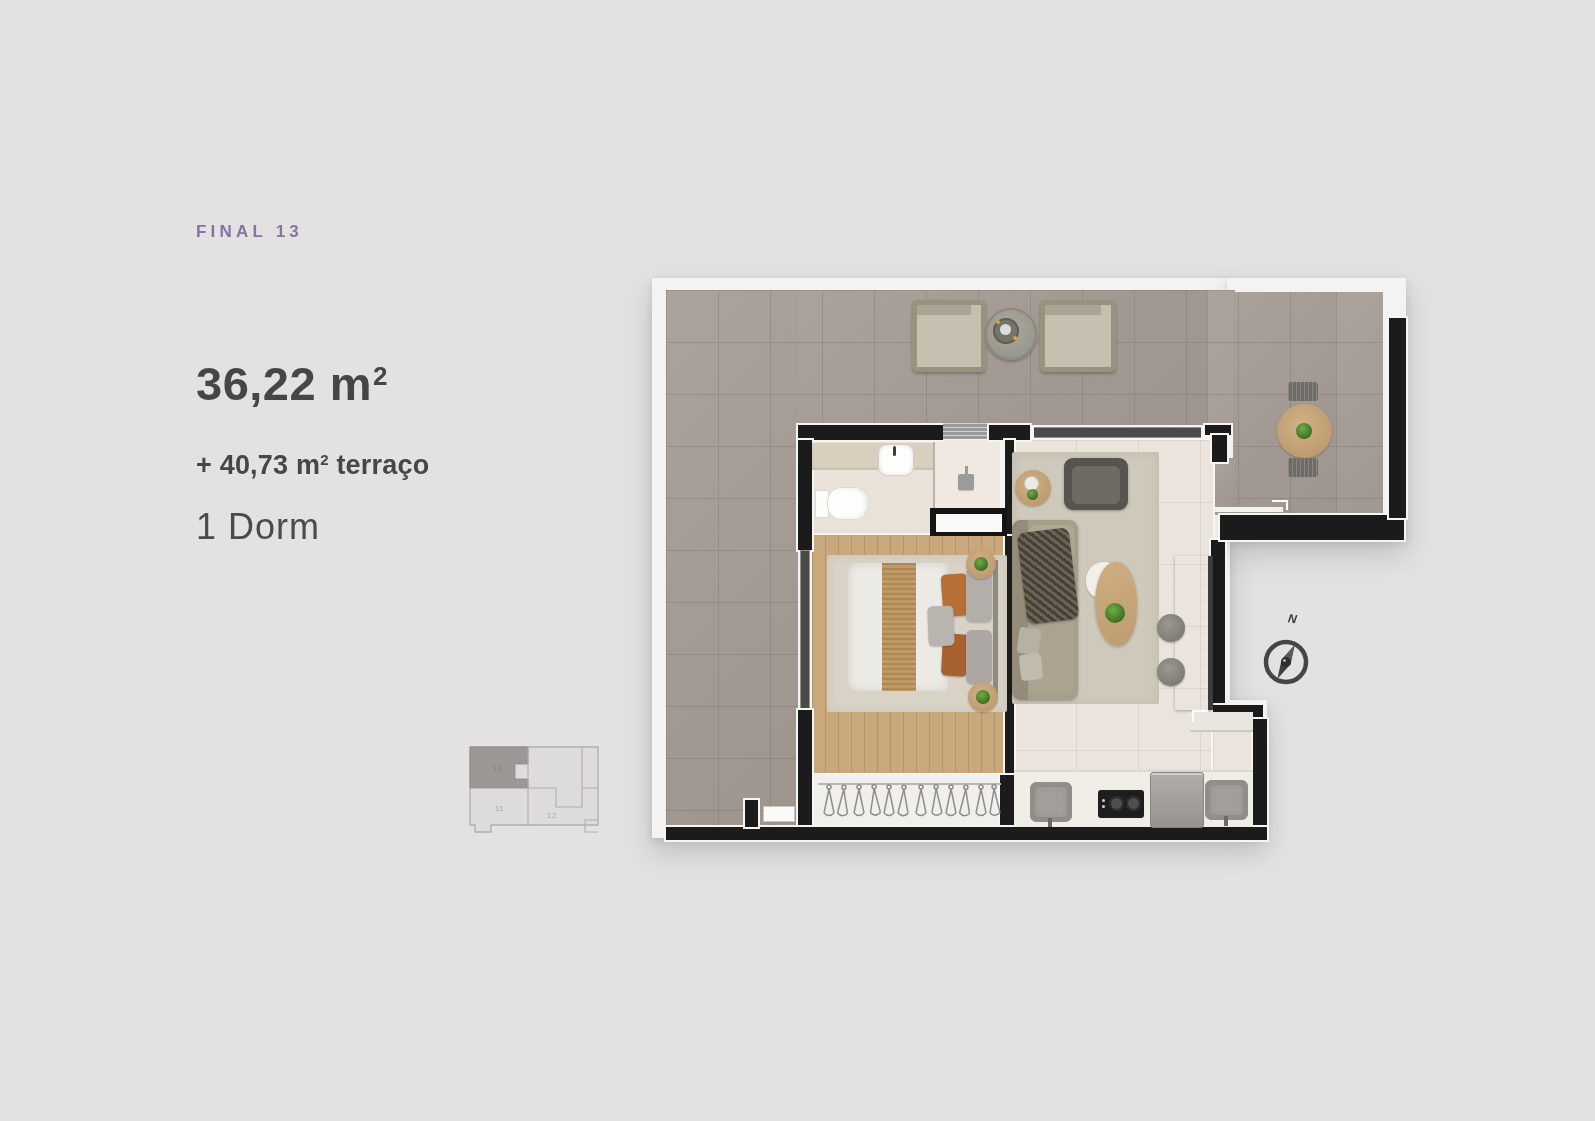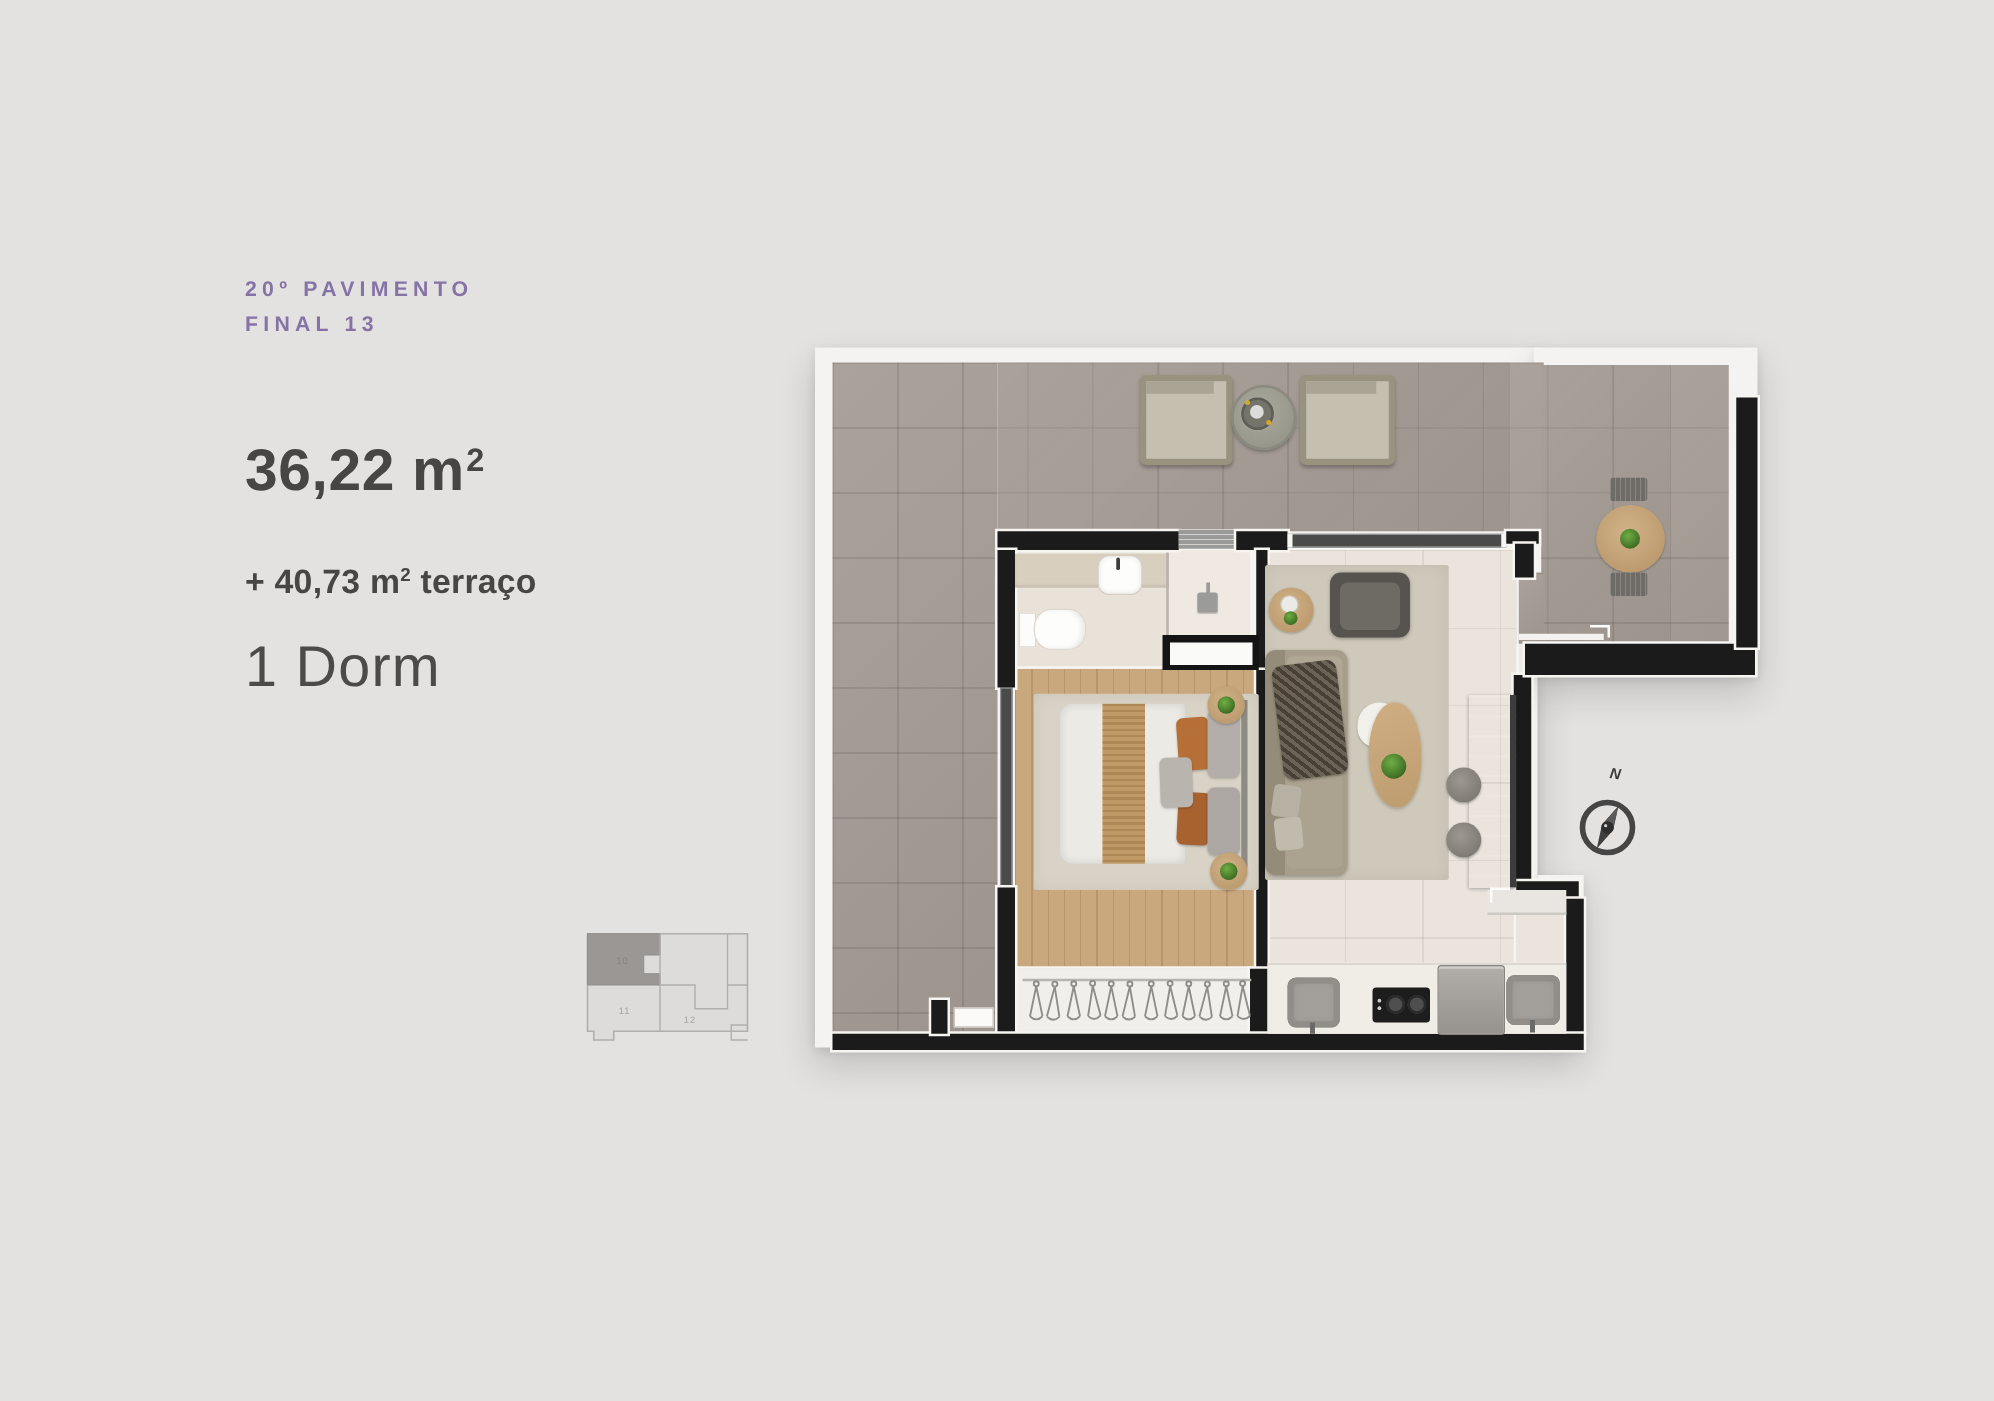--- a/index.html
+++ b/index.html
@@ -11,31 +11,31 @@
   .abs{position:absolute;}
 
   
   .info{left:196px;top:218px;width:420px;}
   .floor-label{
     color:#8573a6;font-weight:700;font-size:17px;line-height:28px;
     letter-spacing:4.2px;
   }
   .area-big{
     position:absolute;left:0;top:112px;width:420px;
-    color:#474645;font-weight:700;font-size:47px;line-height:72px;letter-spacing:0.5px;
+    color:#474645;font-weight:700;font-size:47px;line-height:88px;letter-spacing:0.5px;
   }
   .area-big sup{font-size:26px;position:relative;top:2px;left:1px;}
   .terrace-line{
     position:absolute;left:0;top:232px;
     color:#474645;font-weight:700;font-size:27px;letter-spacing:0.2px;
   }
   .terrace-line sup{font-size:15px;position:relative;top:1px;}
   .dorm-line{
     position:absolute;left:0;top:288px;
-    color:#4c4b4a;font-weight:400;font-size:46px;letter-spacing:1px;
+    color:#4c4b4a;font-weight:400;font-size:36px;letter-spacing:1px;
   }
 
   
   .keyplan{left:455px;top:735px;width:150px;height:105px;}
   .keyplan text{font-family:"Liberation Sans",sans-serif;font-size:7.5px;letter-spacing:0.8px;}
 
   
   .plan{left:652px;top:278px;width:754px;height:562px;}
   .base{background:#f4f3f1;box-shadow:0 14px 28px rgba(0,0,0,.16), 0 3px 8px rgba(0,0,0,.10);}
   .terr{
@@ -79,21 +79,20 @@
   .woodcirc{border-radius:50%;background:radial-gradient(circle at 45% 40%, #d2b288, #bb9a6e 75%);box-shadow:0 1px 2px rgba(0,0,0,.25);}
   .greendot{border-radius:50%;background:radial-gradient(circle at 40% 35%, #6fae45, #39661f 80%);}
   .white-goods{background:#fbfaf8;border:1px solid #c9c5bf;}
   .n-label{font-style:italic;font-weight:700;font-size:12px;color:#3b3b3b;transform:rotate(8deg);}
 </style>
 </head>
 <body>
 
 <aside class="abs info">
   <div class="floor-label">
-    <div>20º PAVIMENTO</div>
     <div>FINAL 13</div>
   </div>
   <div class="area-big">
     <div><span>36,22 m</span><sup>2</sup></div>
   </div>
   <div class="terrace-line"><span>+ 40,73 m</span><sup>2</sup><span> terraço</span></div>
   <div class="dorm-line">1 Dorm</div>
 </aside>
 
 <svg class="abs keyplan" viewBox="0 0 150 105">

